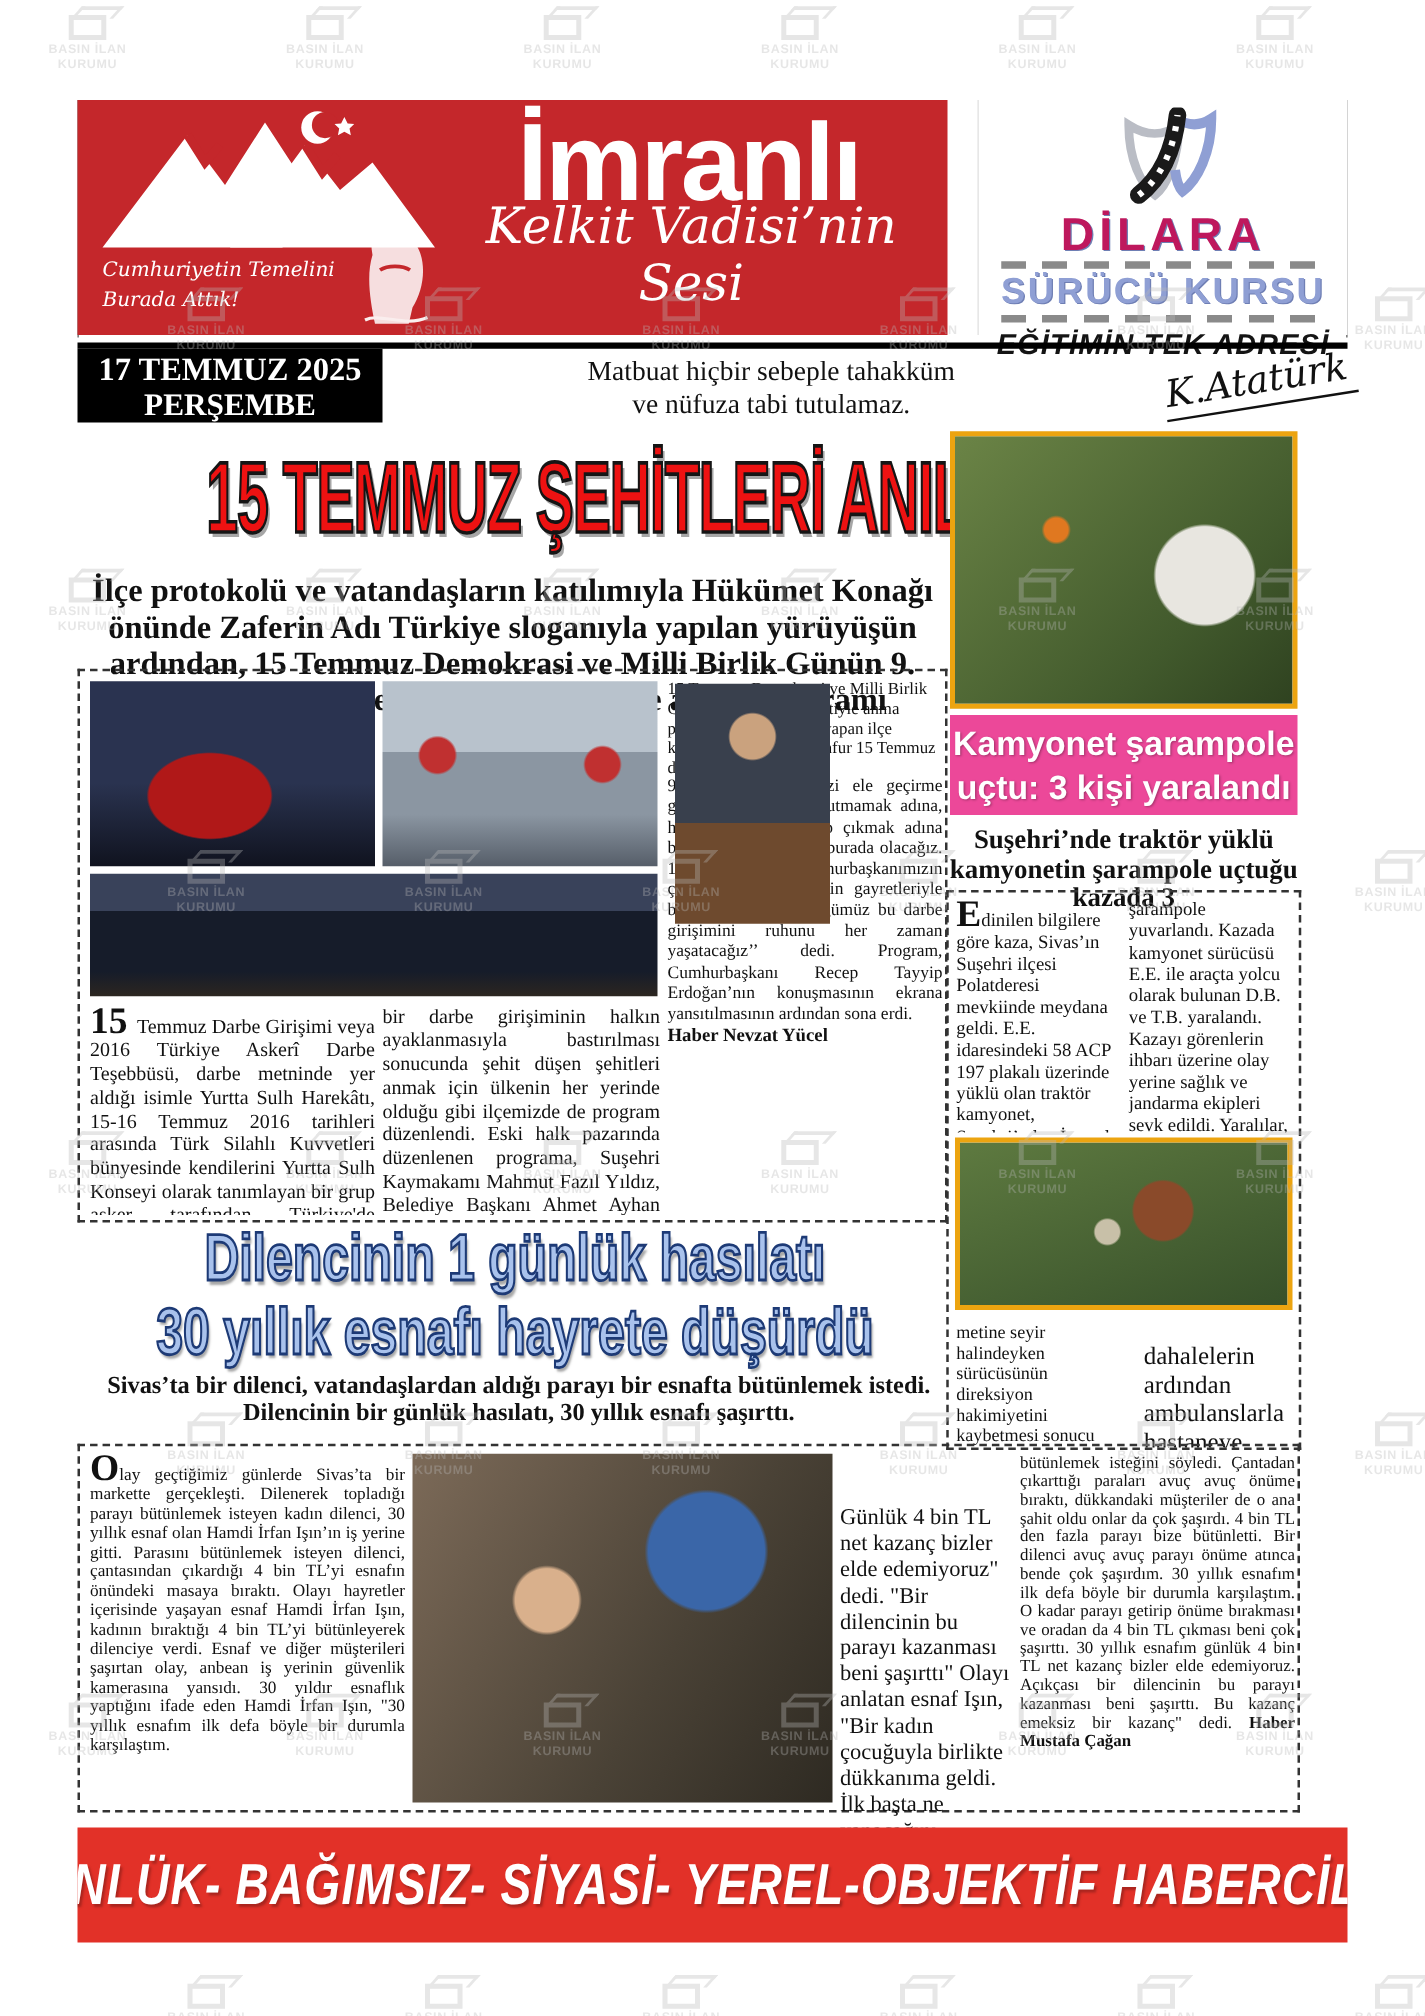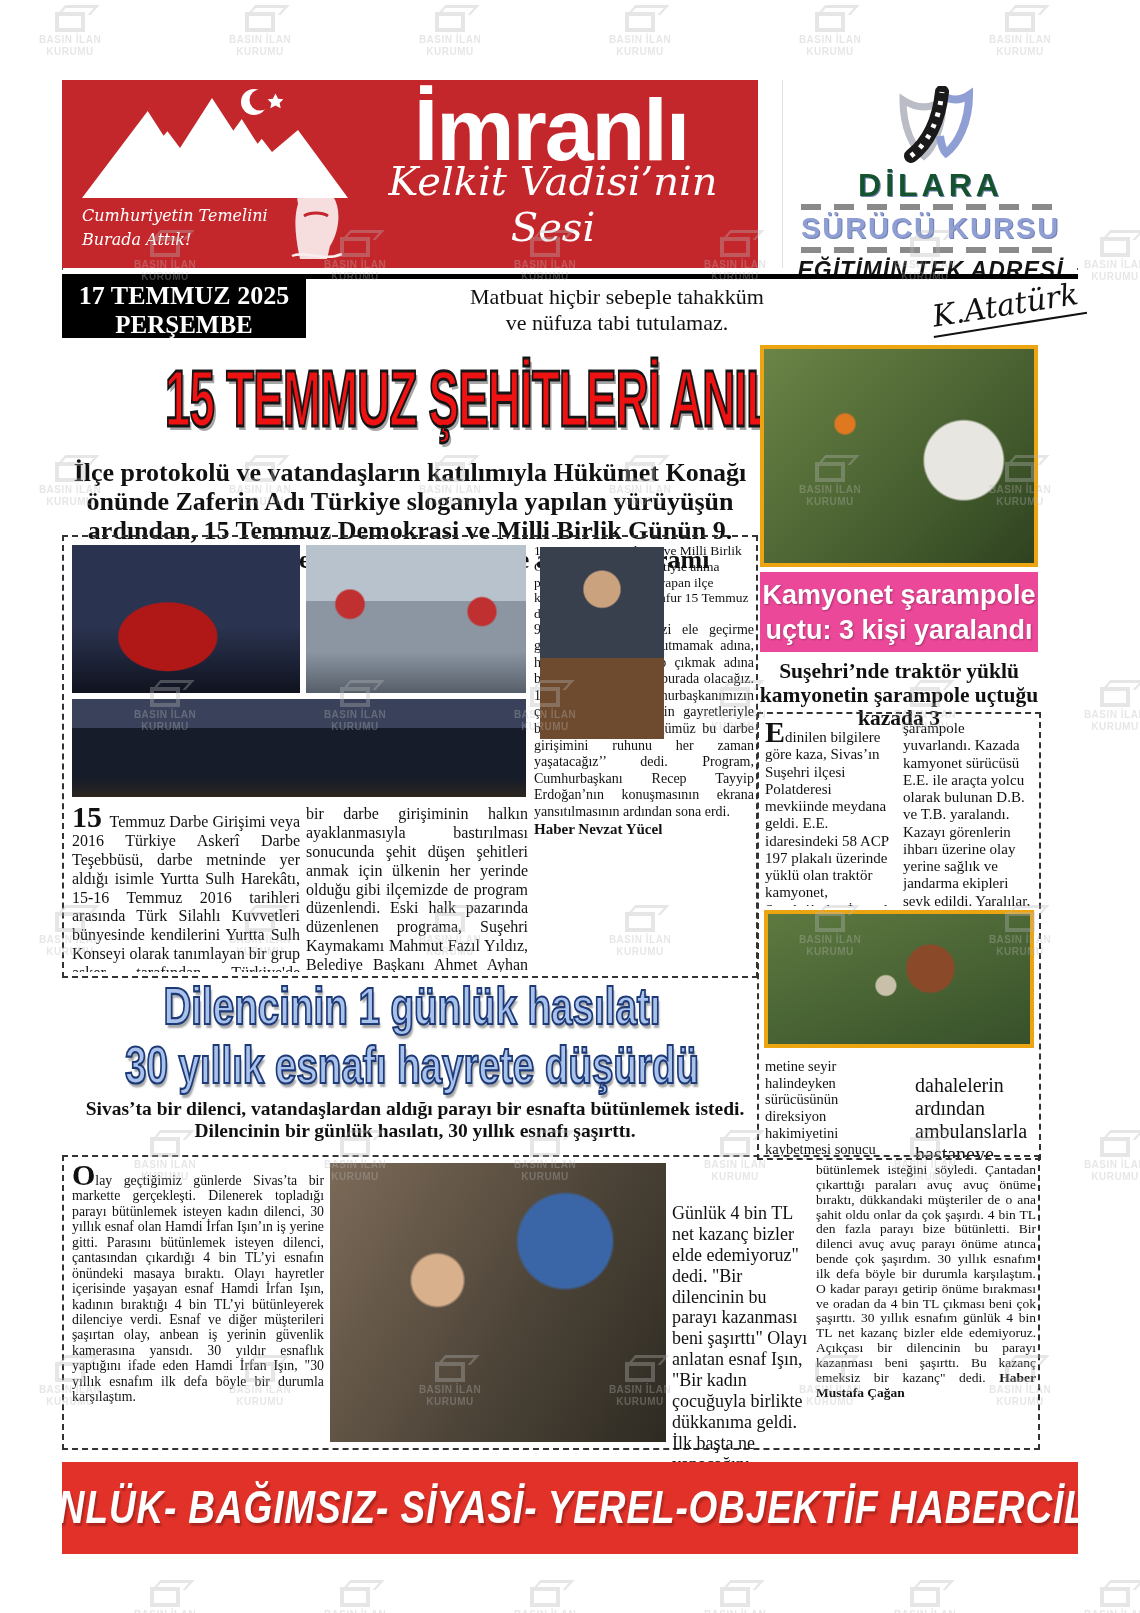--- a/index.html
+++ b/index.html
@@ -25,22 +25,22 @@
   .mast-slogan { position:absolute; left:20px; bottom:16px; width:200px; color:#fff;
     font-style:italic; font-size:16px; line-height:1.5; font-family:"DejaVu Serif",serif; }
   .mast-ataturk { position:absolute; left:222px; bottom:6px; width:66px; height:96px; opacity:.92; }
   .mast-title { position:absolute; left:288px; top:4px; width:402px; text-align:center; color:#fff;
     font-family:"Liberation Sans",sans-serif; font-weight:700; font-size:88px; letter-spacing:-2px; line-height:1.05; }
   .mast-subtitle { position:absolute; left:296px; bottom:18px; width:390px; text-align:center; color:#fff;
     font-style:italic; font-size:40px; font-family:"DejaVu Serif",serif;margin-top:20px; }
   .mast-gap { width:24px; }
   .mast-ad { position:relative; flex:1; background:#fff; border-left:1px solid #e0e0e0; text-align:center; padding-top:6px; }
   .ad-logo { width:92px; height:84px; margin:0 auto; display:block; }
-  .ad-name { font-family:"Liberation Sans",sans-serif; font-weight:700; font-size:32px; letter-spacing:4px;
-    color:#14532d; line-height:.95; text-shadow:1px 1px 0 #6f7fb4; }
+  .ad-name { font-family:"Liberation Sans",sans-serif; font-weight:700; font-size:37px; letter-spacing:4px;
+    color:#be185d; line-height:.95; text-shadow:1px 1px 0 #6f7fb4; }
   .ad-dashes { height:6px; margin:4px 18px;
     background:repeating-linear-gradient(90deg,#8a8a8a 0 20px, transparent 20px 33px); }
   .ad-name2 { font-family:"Liberation Sans",sans-serif; font-weight:700; font-size:29px; letter-spacing:2px;
     color:#8f9fd4; line-height:1; text-shadow:1px 1px 0 #6f7fb4; }
   .ad-tagline { font-family:"Liberation Sans",sans-serif; font-style:italic; font-weight:700;
     font-size:23px; color:#141414; margin-top:4px; letter-spacing:1px; }
   
   .dateline { position:absolute; left:62px; top:274px; width:1016px; height:64px; display:flex; border-top:5px solid #000; }
   .date-box { width:244px; background:#000000; color:#fff; text-align:center; padding-top:3px; }
   .date-box .d1 { font-weight:700; font-size:26px; line-height:1.1; }

